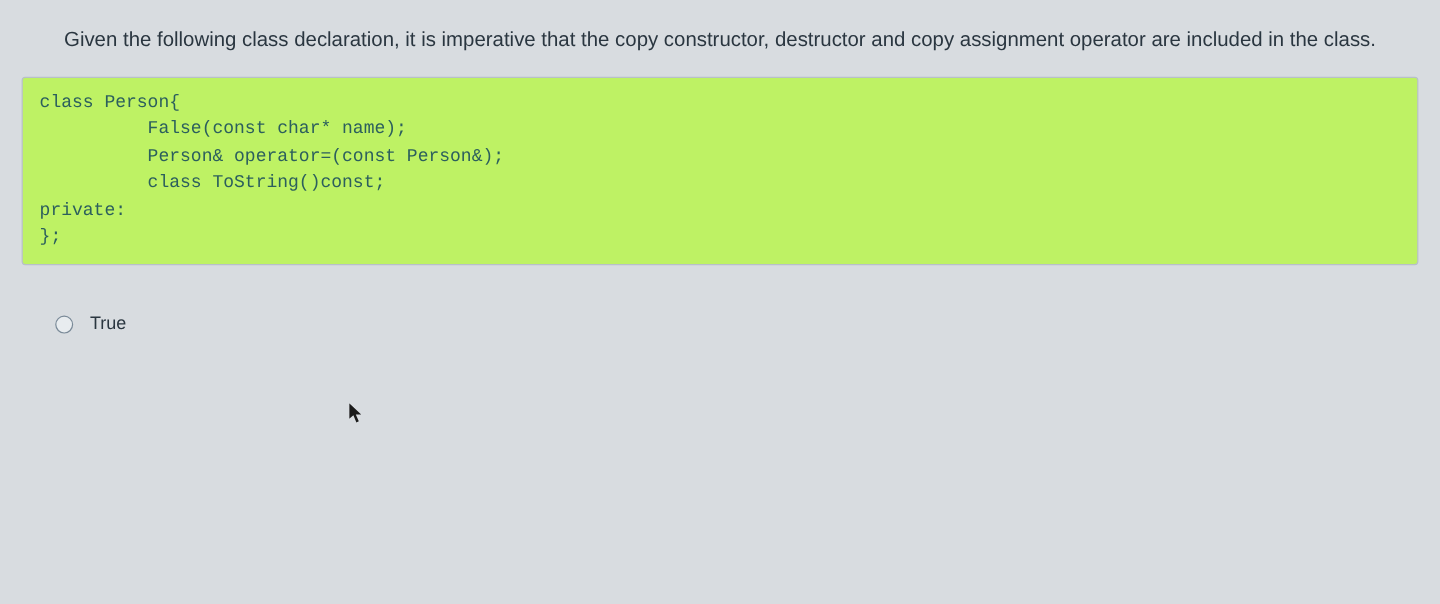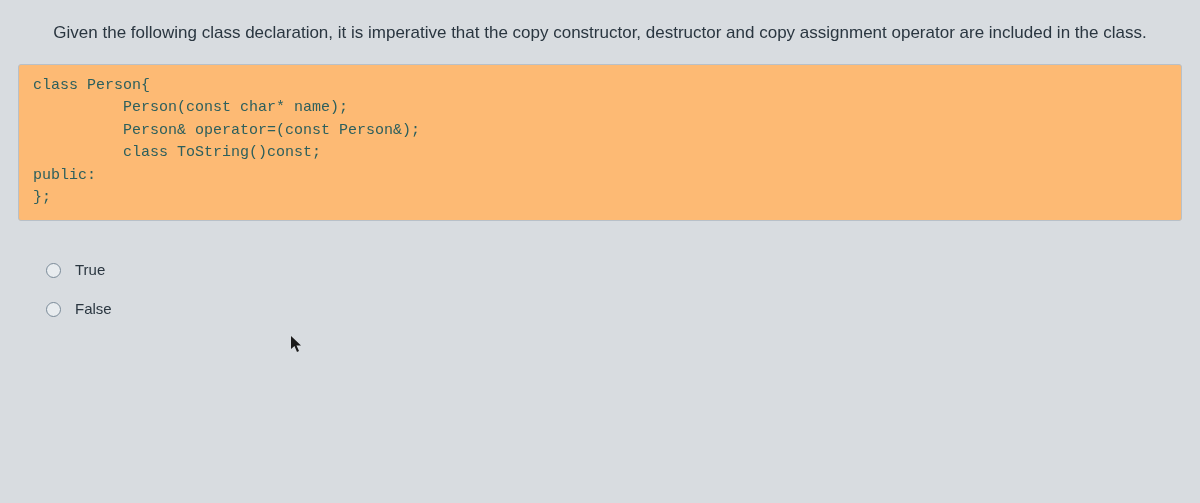--- a/index.html
+++ b/index.html
@@ -15,21 +15,21 @@
       padding: 20px 18px;
       color: #2a3640;
     }
     .question-text {
       font-size: 17px;
       line-height: 1.5;
       margin-bottom: 18px;
       text-align: center;
     }
     .code-block {
-      background: #fdba74;
+      background: #bef264;
       border: 1px solid #b8c0c8;
       border-radius: 3px;
       padding: 10px 14px;
       font-family: 'Courier New', Courier, monospace;
       font-size: 15px;
       line-height: 1.5;
       color: #2c5f5d;
       margin-bottom: 40px;
     }
     .code-line {
@@ -63,33 +63,29 @@
       pointer-events: none;
     }
   </style>
 </head>
 <body>
 
 <div class="question-text">Given the following class declaration, it is imperative that the copy constructor, destructor and copy assignment operator are included in the class.</div>
 
 <div class="code-block">
   <div class="code-line">class Person{</div>
-  <div class="code-line">          Person(const char* name);</div>
+  <div class="code-line">          False(const char* name);</div>
   <div class="code-line">          Person&amp; operator=(const Person&amp;);</div>
   <div class="code-line">          class ToString()const;</div>
-  <div class="code-line">public:</div>
+  <div class="code-line">private:</div>
   <div class="code-line">};</div>
 </div>
 
 <div class="options">
   <div class="option-row">
     <div class="radio"></div>
     <span class="option-label">True</span>
   </div>
-  <div class="option-row">
-    <div class="radio"></div>
-    <span class="option-label">False</span>
-  </div>
 </div>
 
 <svg class="cursor" width="14" height="18" viewBox="0 0 14 18">
   <path d="M0 0 L0 13 L3.5 10 L6 16 L8 15 L5.5 9.5 L10 9.5 Z" fill="#1a1a1a"></path>
 </svg>
 
 </body></html>

